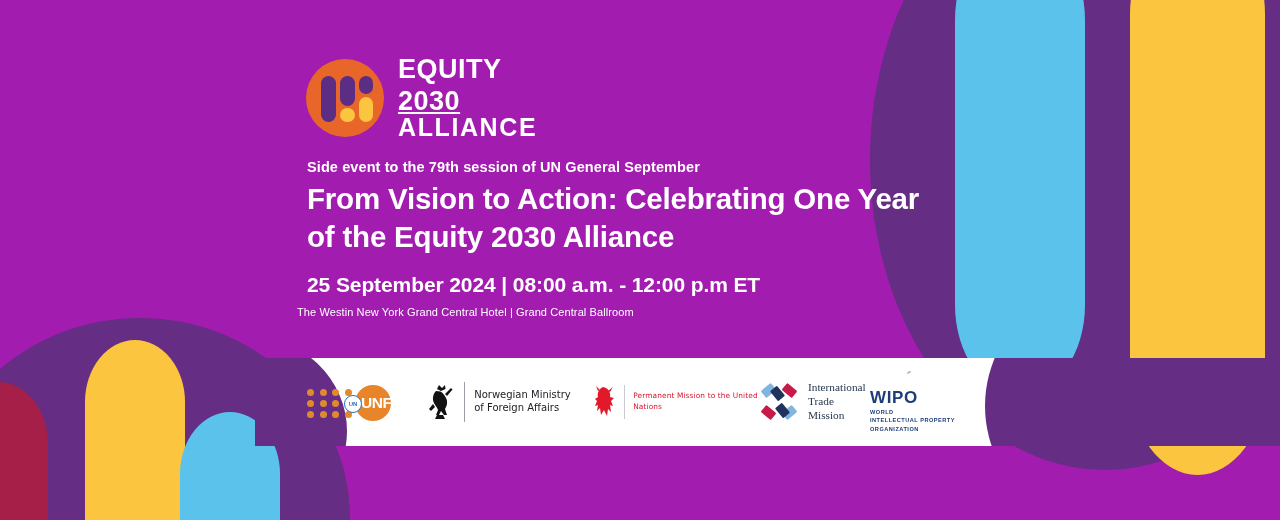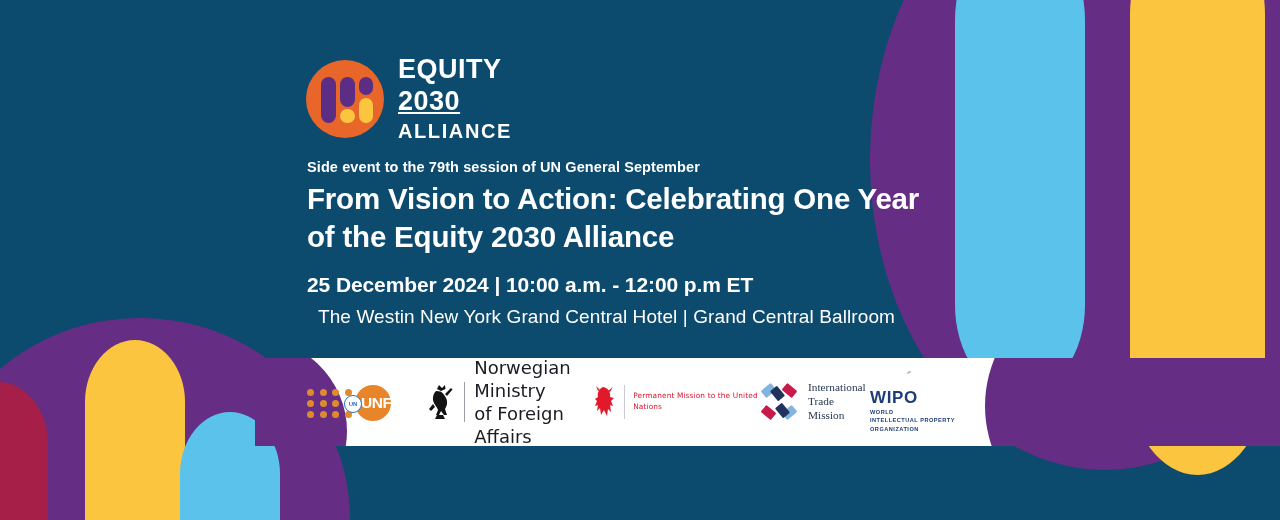--- a/index.html
+++ b/index.html
@@ -1,21 +1,21 @@
 <!DOCTYPE html>
 <html><head>
 <meta charset="utf-8">
 <style>
   html,body{margin:0;padding:0;}
   body{
     width:1280px;height:520px;overflow:hidden;
     font-family:"Liberation Sans","DejaVu Sans",sans-serif;
     background:#251c51;
   }
-  #banner{position:relative;width:1280px;height:520px;overflow:hidden;background:#0c4a6e;}
+  #banner{position:relative;width:1280px;height:520px;overflow:hidden;background:#a21caf;}
 
   
   .blob{position:absolute;}
 
   
   #blob-right-purple{
     right:-60px;top:-150px;width:470px;height:620px;
     background:#662d84;border-radius:235px/310px;
   }
   #blob-right-blue{
@@ -53,27 +53,27 @@
   #brand-mark{width:78px;height:78px;border-radius:50%;background:#e8662a;position:relative;}
   .mark-bar{position:absolute;border-radius:9px;}
   #mark-bar-1{left:15px;top:17px;width:15px;height:46px;background:#5b2d85;}
   #mark-bar-2{left:34px;top:17px;width:15px;height:30px;background:#5b2d85;}
   #mark-bar-3{left:34px;top:49px;width:15px;height:14px;background:#fbc53f;border-radius:7px;}
   #mark-bar-4{left:53px;top:17px;width:14px;height:18px;background:#5b2d85;border-radius:7px;}
   #mark-bar-5{left:53px;top:38px;width:14px;height:25px;background:#fbc53f;}
   #brand-words{color:#ffffff;line-height:1;}
   #brand-line-1{font-size:27px;font-weight:bold;letter-spacing:.5px;}
   #brand-line-2{font-size:27px;font-weight:bold;letter-spacing:.5px;margin-top:5px;text-decoration:underline;}
-  #brand-line-3{font-size:20px;font-weight:bold;letter-spacing:1.6px;margin-top:6px;}
+  #brand-line-3{font-size:25px;font-weight:bold;letter-spacing:1.6px;}
 
   
   #eyebrow{position:absolute;left:307px;top:159px;color:#ffffff;font-size:14.5px;font-weight:bold;letter-spacing:.1px;}
   #headline{position:absolute;left:307px;top:180px;width:640px;color:#ffffff;font-size:29.5px;font-weight:bold;line-height:1.28;letter-spacing:-.2px;}
   #datetime{position:absolute;left:307px;top:273px;color:#ffffff;font-size:21px;font-weight:bold;letter-spacing:-.1px;}
-  #venue{position:absolute;left:318px;top:306px;color:#ffffff;font-size:19px;letter-spacing:.1px;}
+  #venue{position:absolute;left:297px;top:306px;color:#ffffff;font-size:11px;letter-spacing:.1px;}
 
   
   #partner-strip{
     position:absolute;left:255px;top:358px;width:1025px;height:88px;
     background:#ffffff;overflow:hidden;
   }
   #strip-notch-left{
     position:absolute;left:-108px;top:-22px;width:200px;height:190px;
     background:#662d84;border-radius:100px/95px;
   }
@@ -94,21 +94,21 @@
   #unfpa-un{position:absolute;left:37px;top:15px;width:16px;height:16px;border-radius:50%;
     border:1.3px solid #2e6fb5;background:#ffffff;color:#2e6fb5;font-size:6px;
     display:flex;align-items:center;justify-content:center;font-weight:bold;}
   #unfpa-circle{position:absolute;left:48px;top:5px;width:36px;height:36px;border-radius:50%;background:#e8852a;}
   #unfpa-word{position:absolute;left:54px;top:14px;color:#ffffff;font-size:15.5px;font-weight:bold;letter-spacing:-.4px;}
 
   
   #logo-norway{width:165px;height:52px;align-items:center;gap:9px;}
   #norway-crest{width:30px;height:40px;position:relative;flex-shrink:0;}
   #norway-divider{width:1.2px;height:40px;background:#9c9ca6;flex-shrink:0;}
-  #norway-text{color:#1b1b22;font-size:18px;line-height:1.28;font-family:"DejaVu Sans",sans-serif;}
+  #norway-text{color:#1b1b22;font-size:10px;line-height:1.28;font-family:"DejaVu Sans",sans-serif;}
 
   
   #logo-luxembourg{width:170px;height:48px;align-items:center;gap:8px;}
   #lux-lion{width:26px;height:34px;flex-shrink:0;}
   #lux-divider{width:1.2px;height:34px;background:#c9c9cf;flex-shrink:0;}
   #lux-text{line-height:1.45;}
   #lux-line-1{color:#55555d;font-size:7.6px;letter-spacing:.45px;font-family:"DejaVu Sans",sans-serif;}
   #lux-line-2{color:#d6142e;font-size:7.4px;letter-spacing:.12px;font-family:"DejaVu Sans",sans-serif;}
 
   
@@ -151,21 +151,21 @@
       </div>
       <div id="brand-words">
         <div id="brand-line-1">EQUITY</div>
         <div id="brand-line-2">2030</div>
         <div id="brand-line-3">ALLIANCE</div>
       </div>
     </div>
 
     <div id="eyebrow">Side event to the 79th session of UN General September</div>
     <div id="headline">From Vision to Action: Celebrating One Year of the Equity 2030 Alliance</div>
-    <div id="datetime">25 December 2024 | 10:00 a.m. - 12:00 p.m ET</div>
+    <div id="datetime">25 September 2024 | 08:00 a.m. - 12:00 p.m ET</div>
     <div id="venue">The Westin New York Grand Central Hotel | Grand Central Ballroom</div>
 
     <div id="partner-strip">
       <div id="strip-notch-left"></div>
       <div id="strip-notch-right"></div>
 
       <div id="partner-row">
 
         <div class="partner" id="logo-unfpa">
           <div id="unfpa-dots">

